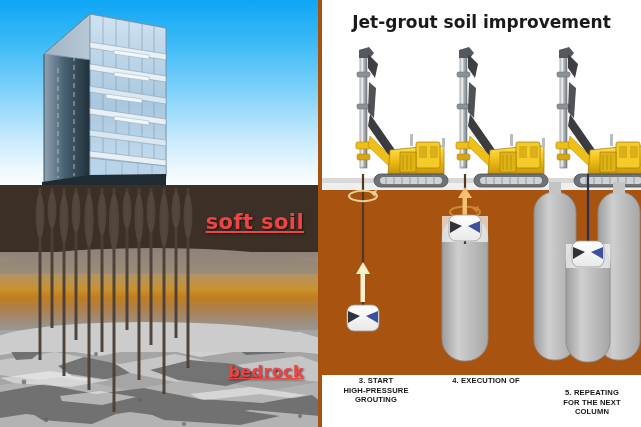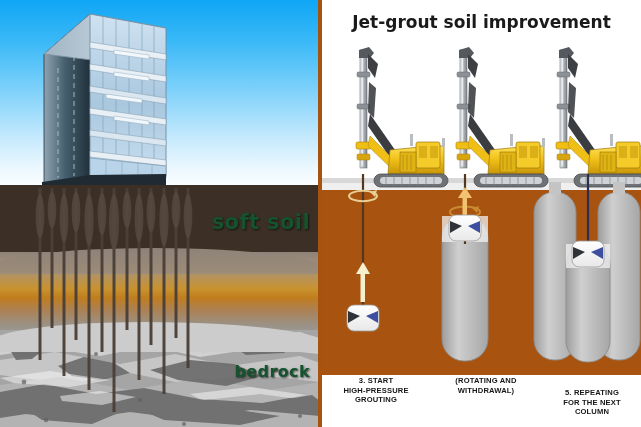--- a/index.html
+++ b/index.html
@@ -22,23 +22,23 @@
   .baymud{top:252px;height:92px;
        background:linear-gradient(to bottom,#8e8279 0%,#a89379 18%,#c9922f 40%,#c07d1e 50%,#ad8050 62%,#9a9288 80%,#a5a29c 100%);}
   .baytop{position:absolute;left:-10px;top:248px;width:340px;height:26px;
        background:linear-gradient(to bottom,#8e8279,#9c8c78);
        border-radius:48% 52% 0 0 / 80% 90% 0 0;}
   .bedrock{top:330px;height:97px;background:#9d9d9d;}
   .rocktop{position:absolute;left:-10px;top:322px;width:340px;height:30px;background:#cccccc;
        border-radius:45% 55% 0 0 / 70% 80% 0 0;}
   .rocktex{position:absolute;left:0;top:0;width:320px;height:97px;opacity:.95;}
 
-  .soil-label{position:absolute;right:10px;color:#14532d;font-weight:bold;
+  .soil-label{position:absolute;right:16px;color:#ef4444;font-weight:bold;
       font-family:"DejaVu Sans",sans-serif;letter-spacing:.4px;
-      text-shadow:1px 1px 2px rgba(0,0,0,.6);}
+      text-shadow:1px 1px 2px rgba(0,0,0,.6);text-decoration:underline;}
   #lbl-soft{top:210px;font-size:21px;}
   #lbl-bay{top:280px;font-size:21px;}
   #lbl-bed{top:362px;font-size:16px;}
 
   
   #bldg{position:absolute;left:18px;top:6px;}
   
   #piles{position:absolute;left:0;top:180px;}
 
   
@@ -351,21 +351,21 @@
       </g>
     </svg>
 
     <div class="r-caps">
       <div class="cap" id="cap1">
         <div>3. START</div>
         <div>HIGH-PRESSURE</div>
         <div>GROUTING</div>
       </div>
       <div class="cap" id="cap2">
-        <div>(ROTATING AND WITHDRAWAL)</div>
+        <div>4. EXECUTION OF</div>
       </div>
       <div class="cap" id="cap3">
         <div>5. REPEATING</div>
         <div>FOR THE NEXT</div>
         <div>COLUMN</div>
       </div>
     </div>
   </div>
 </div>
 

